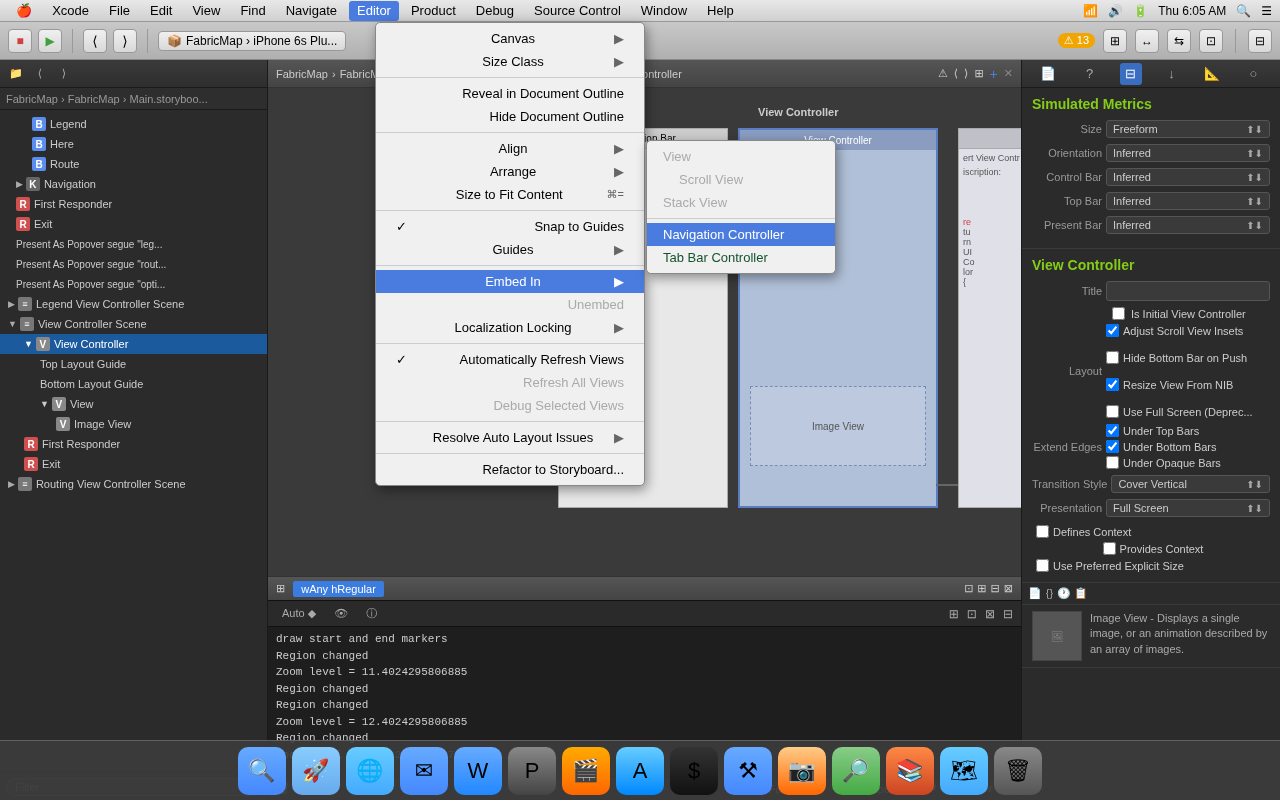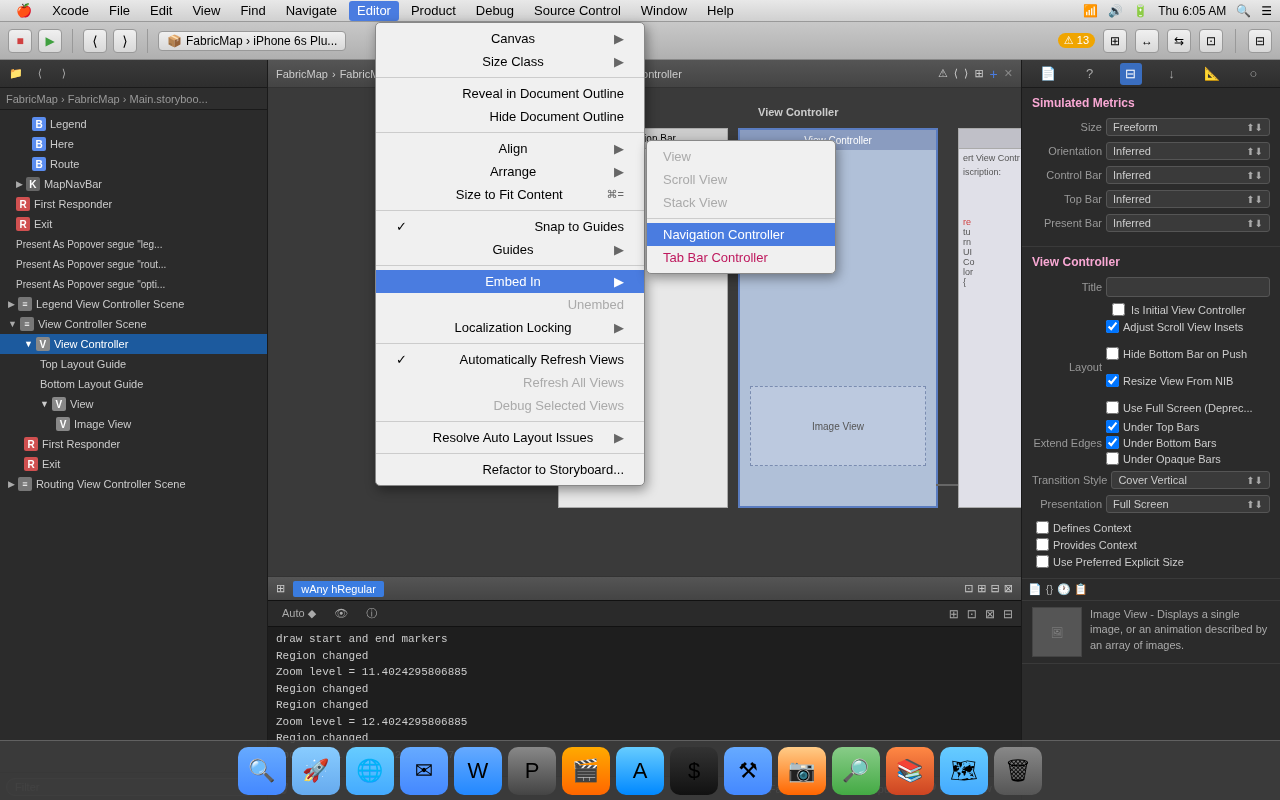--- a/index.html
+++ b/index.html
@@ -211,21 +211,21 @@
       align-items: center;
       justify-content: space-around;
       padding: 0 6px;
     }
     .inspector-icon { width: 22px; height: 22px; display: flex; align-items: center; justify-content: center; color: #aaa; cursor: pointer; font-size: 13px; border-radius: 3px; }
     .inspector-icon.active { color: #fff; background: #3a6ec0; }
     .inspector-section {
       padding: 8px 10px;
       border-bottom: 1px solid #3a3a3a;
     }
-    .section-title { font-size: 12px; font-weight: bold; color: #f9a8d4; margin-bottom: 8px; }
+    .section-title { font-size: 14px; font-weight: bold; color: #84cc16; margin-bottom: 8px; }
     .field-row {
       display: flex;
       align-items: center;
       margin-bottom: 6px;
       gap: 4px;
     }
     .field-label { color: #999; min-width: 70px; text-align: right; font-size: 11px; }
     .field-value {
       flex: 1;
       background: #3a3a3a;
@@ -285,21 +285,21 @@
       background: #f0f0f0;
       border: 1px solid #888;
       border-radius: 5px;
       box-shadow: 2px 4px 12px rgba(0,0,0,0.4);
       z-index: 202;
       padding: 4px 0;
     }
     .embed-submenu-item {
       padding: 4px 16px;
       cursor: pointer;
-      color: #be185d;
+      color: #14532d;
     }
     .embed-submenu-item.selected { background: #4a7ce0; color: #fff; }
 
     
     .console {
       height: 200px;
       background: #1e1e1e;
       border-top: 1px solid #111;
       display: flex;
       flex-direction: column;
@@ -460,21 +460,21 @@
         <span class="badge badge-b">B</span>
         <span>Here</span>
       </div>
       <div class="nav-item" style="padding-left:32px;">
         <span class="badge badge-b">B</span>
         <span>Route</span>
       </div>
       <div class="nav-item" style="padding-left:16px;">
         <span style="margin-right:3px; color:#aaa; font-size:9px;">▶</span>
         <span class="badge" style="background:#666;color:#fff;">K</span>
-        <span>MapNavBar</span>
+        <span>Navigation</span>
       </div>
       <div class="nav-item" style="padding-left:16px;">
         <span class="badge badge-r">R</span>
         <span>First Responder</span>
       </div>
       <div class="nav-item" style="padding-left:16px;">
         <span class="badge badge-r">R</span>
         <span>Exit</span>
       </div>
       <div class="nav-item" style="padding-left:16px; font-size:10px;">
@@ -766,21 +766,21 @@
         <span class="field-label">Presentation</span>
         <div class="field-value">
           <span>Full Screen</span>
           <span class="field-stepper">⬆⬇</span>
         </div>
       </div>
       <label style="display:flex; align-items:center; gap:4px; font-size:11px; color:#ccc; padding:2px 0 2px 4px;">
         <input type="checkbox" style="">
         <span>Defines Context</span>
       </label>
-      <label style="display:flex; align-items:center; gap:4px; font-size:11px; color:#ccc; padding:2px 0 2px 4px;">
+      <label style="display:flex; align-items:center; gap:4px; font-size:11px; color:#ccc; padding:2px 0 2px 4px;justify-content:center;">
         <input type="checkbox" style="">
         <span>Provides Context</span>
       </label>
       <label style="display:flex; align-items:center; gap:4px; font-size:11px; color:#ccc; padding:2px 0 2px 4px;">
         <input type="checkbox" style="">
         <span>Use Preferred Explicit Size</span>
       </label>
     </div>
 
     <div style="display:flex; gap:4px; padding:4px 6px; border-bottom:1px solid #3a3a3a;">
@@ -849,21 +849,21 @@
   </div>
   <div class="menu-separator"></div>
 
   <div class="menu-item hovered" style="position:relative;">
     <span class="menu-check"></span>
     <span>Embed In</span>
     <span class="arrow">▶</span>
 
     <div class="embed-in-submenu" style="position:absolute; left:270px; top:-130px; width:190px; background:#f0f0f0; border:1px solid #888; border-radius:5px; box-shadow:2px 4px 12px rgba(0,0,0,0.4); z-index:300; padding:4px 0;">
       <div class="embed-submenu-item" style="color:#aaa;">View</div>
-      <div class="embed-submenu-item" style="color:#aaa;">Scroll View</div>
+      <div class="embed-submenu-item" style="color:#aaa;margin-left:16px;">Scroll View</div>
       <div class="embed-submenu-item" style="color:#aaa;">Stack View</div>
       <div class="menu-separator"></div>
       <div class="embed-submenu-item selected" style="background:#4a7ce0; color:#fff;">Navigation Controller</div>
       <div class="embed-submenu-item">Tab Bar Controller</div>
     </div>
   </div>
   <div class="menu-item" style="color:#aaa;">
     <span class="menu-check"></span>
     <span>Unembed</span>
   </div>

